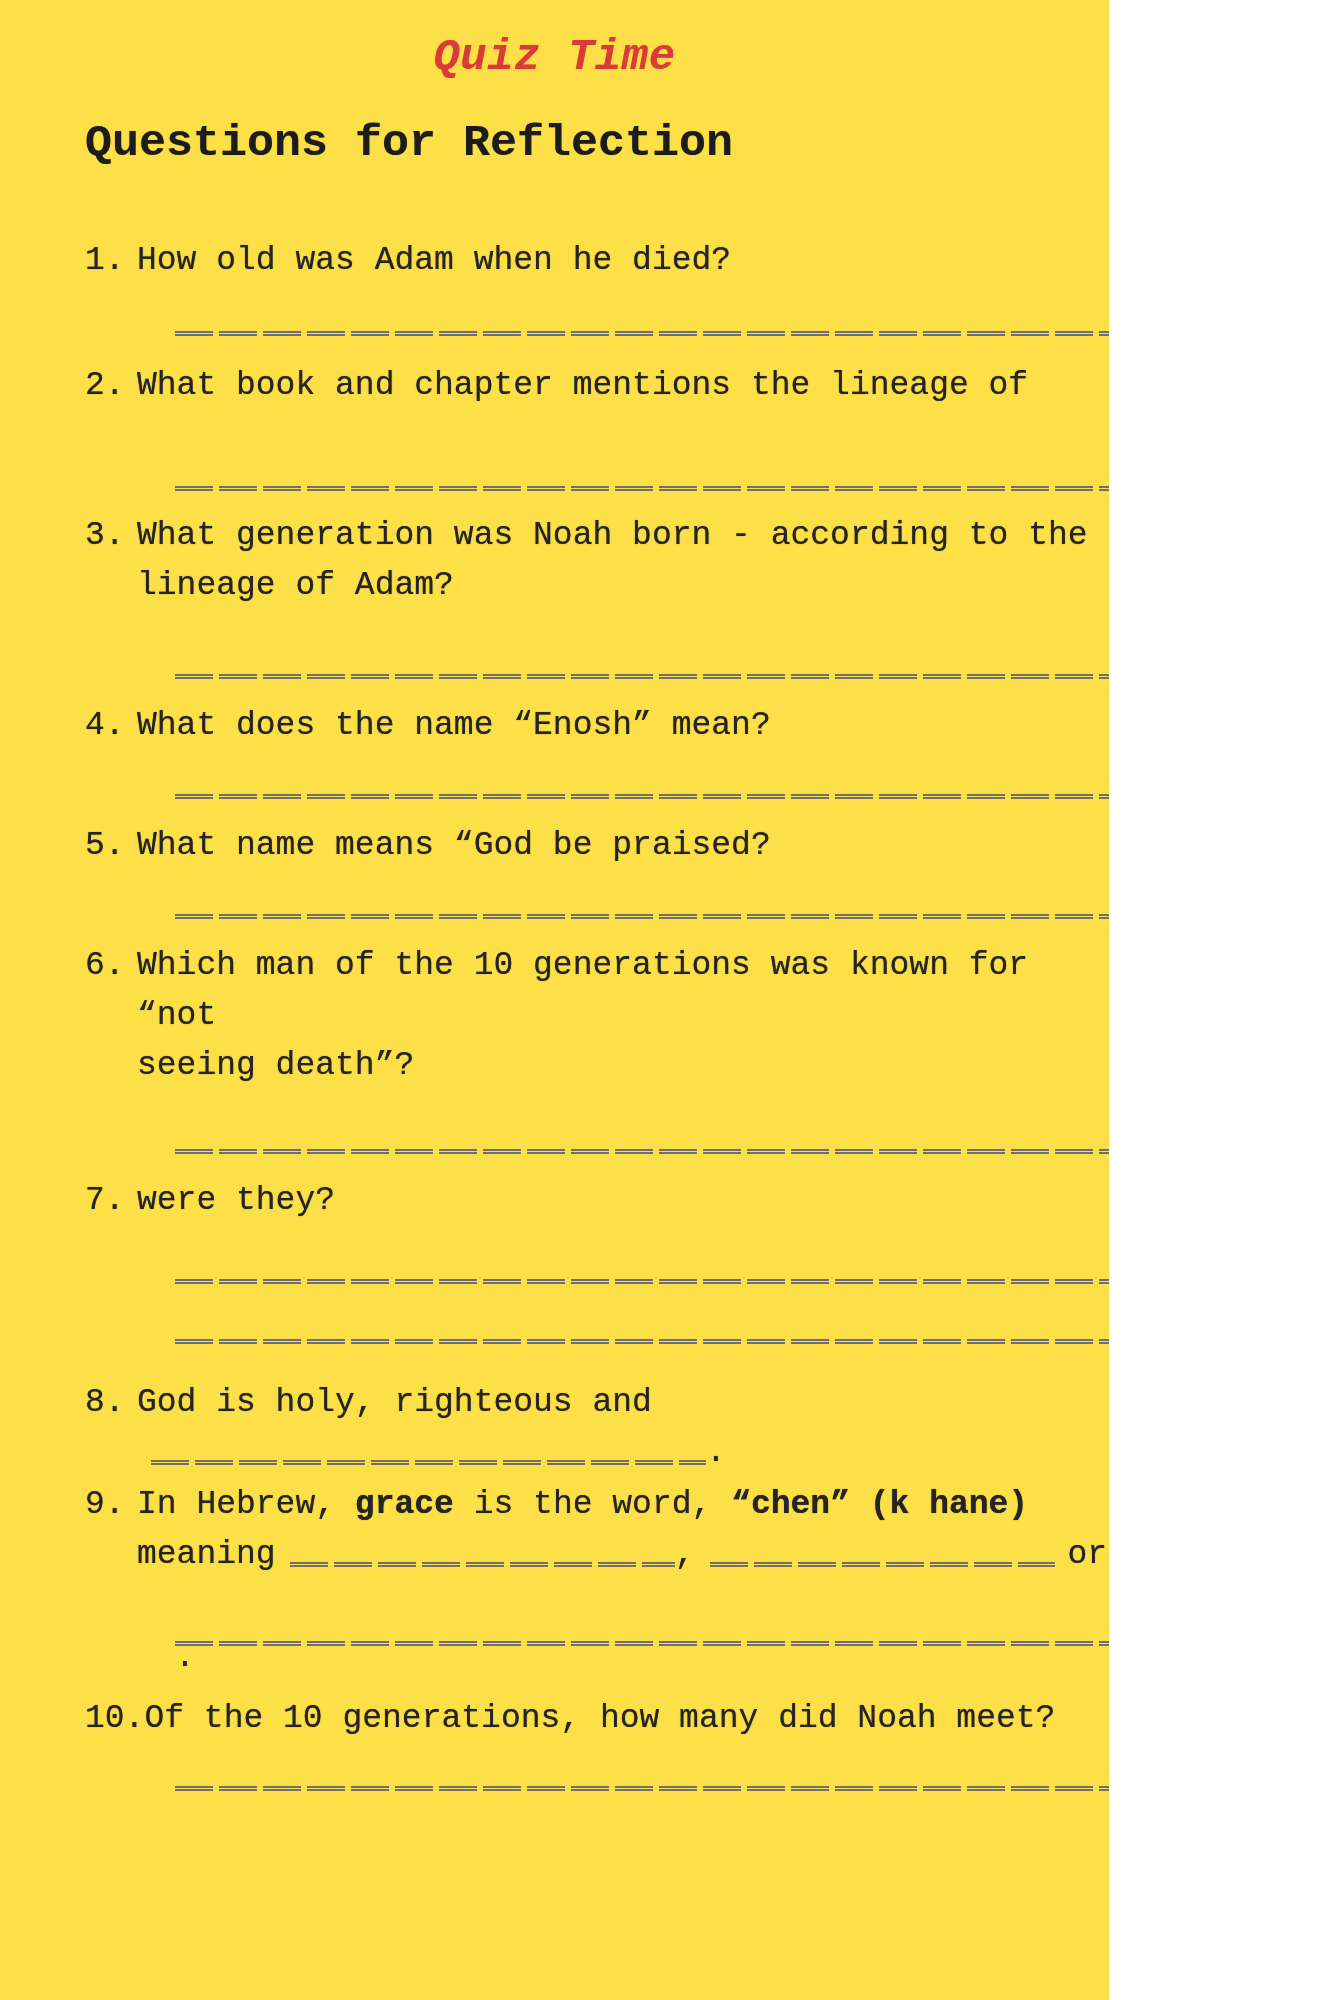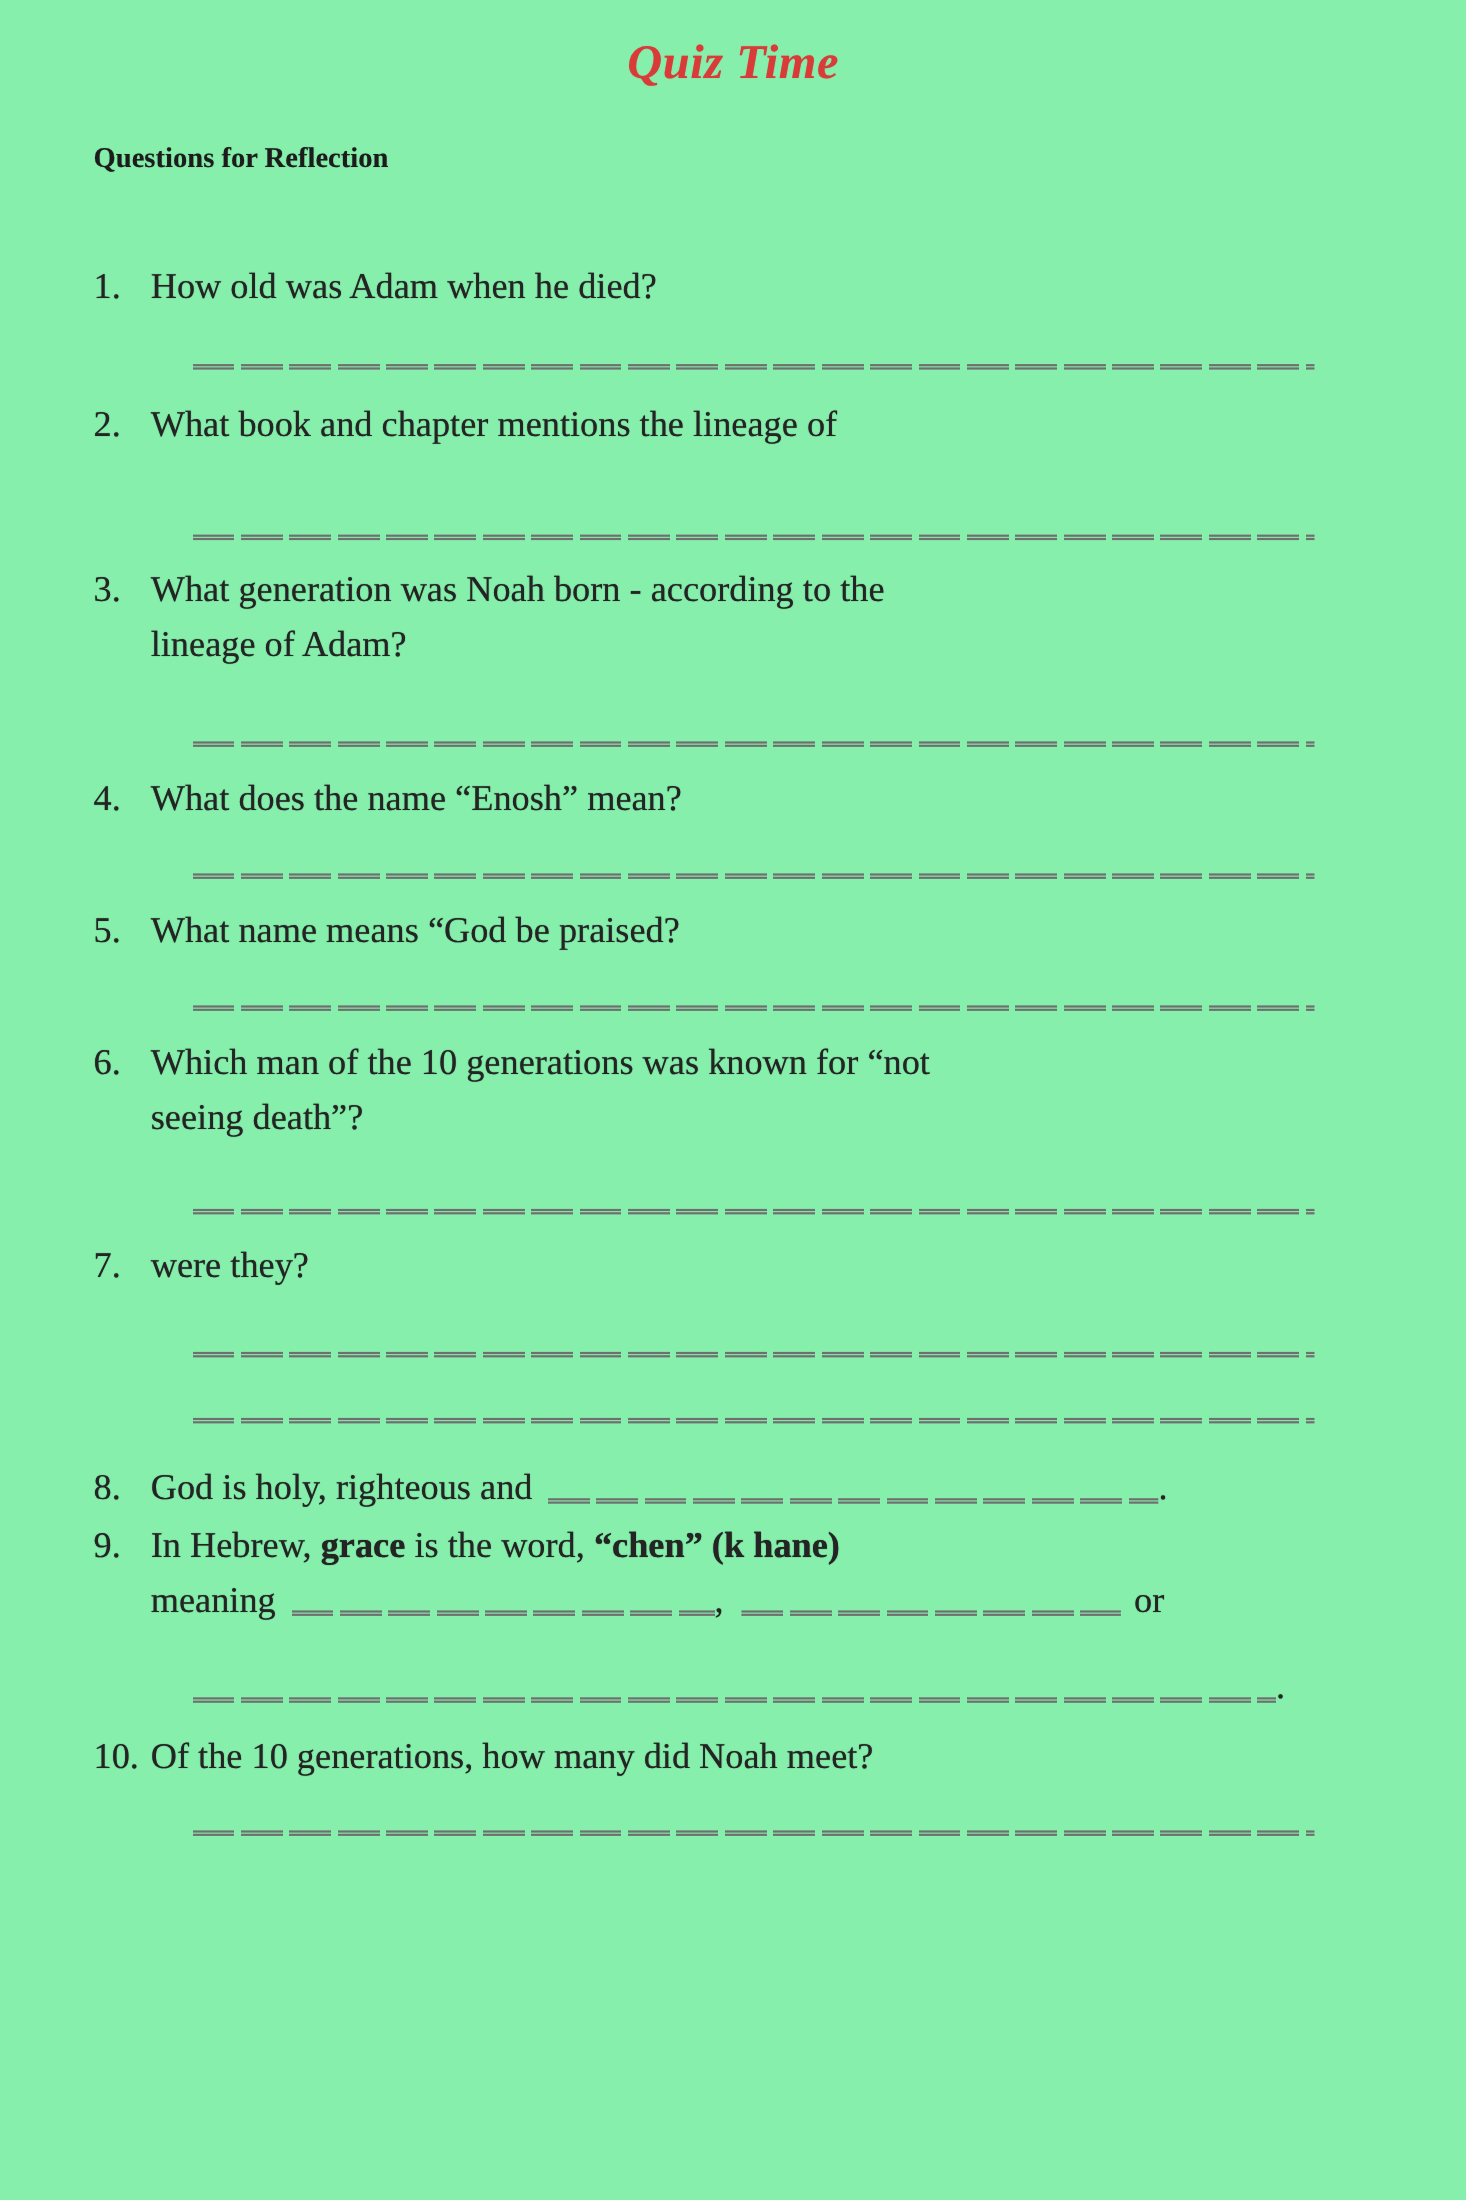--- a/index.html
+++ b/index.html
@@ -2,42 +2,42 @@
 <html><head>
 <meta charset="utf-8">
 <style>
   html, body {
     margin: 0;
     padding: 0;
     background: #ffffff;
   }
   .page {
     position: relative;
-    width: 1333px;
+    width: 1109px;
     height: 2000px;
-    background: #86efac;
+    background: #fde047;
     overflow: hidden;
-    font-family: Liberation Serif, serif;
+    font-family: Liberation Mono, monospace;
     color: #242424;
   }
   .quiz-title {
     margin: 0;
     padding-top: 30px;
     text-align: center;
     font-size: 44px;
     line-height: 54px;
     font-style: italic;
     font-weight: 700;
     letter-spacing: 0.5px;
     color: #d93b38;
     text-shadow: 0 0 1px rgba(217, 59, 56, 0.45);
   }
   .section-heading {
     margin: 40px 0 0 85px;
-    font-size: 26px;
+    font-size: 45px;
     line-height: 40px;
     font-weight: 700;
     color: #1c1c1c;
     text-shadow: 0 0 1px rgba(0,0,0,0.35);
   }
   .question {
     display: flex;
     margin-left: 85px;
     font-size: 33px;
     line-height: 50px;

